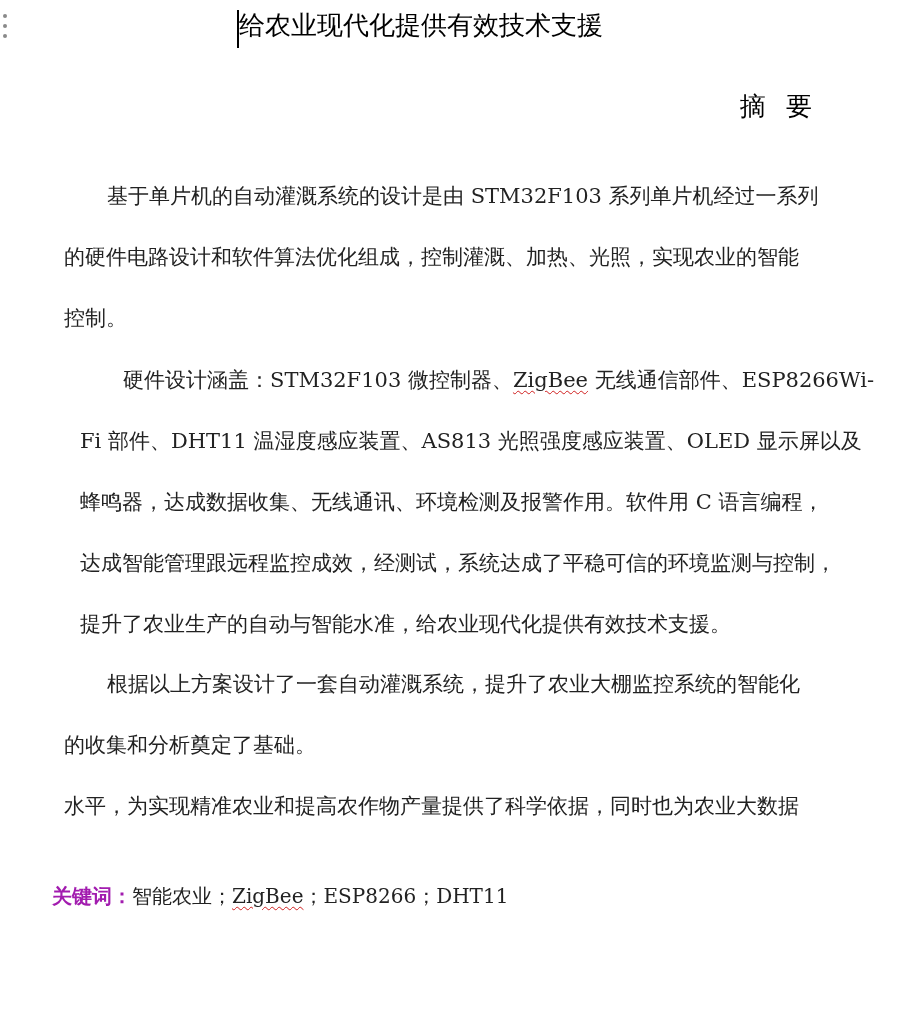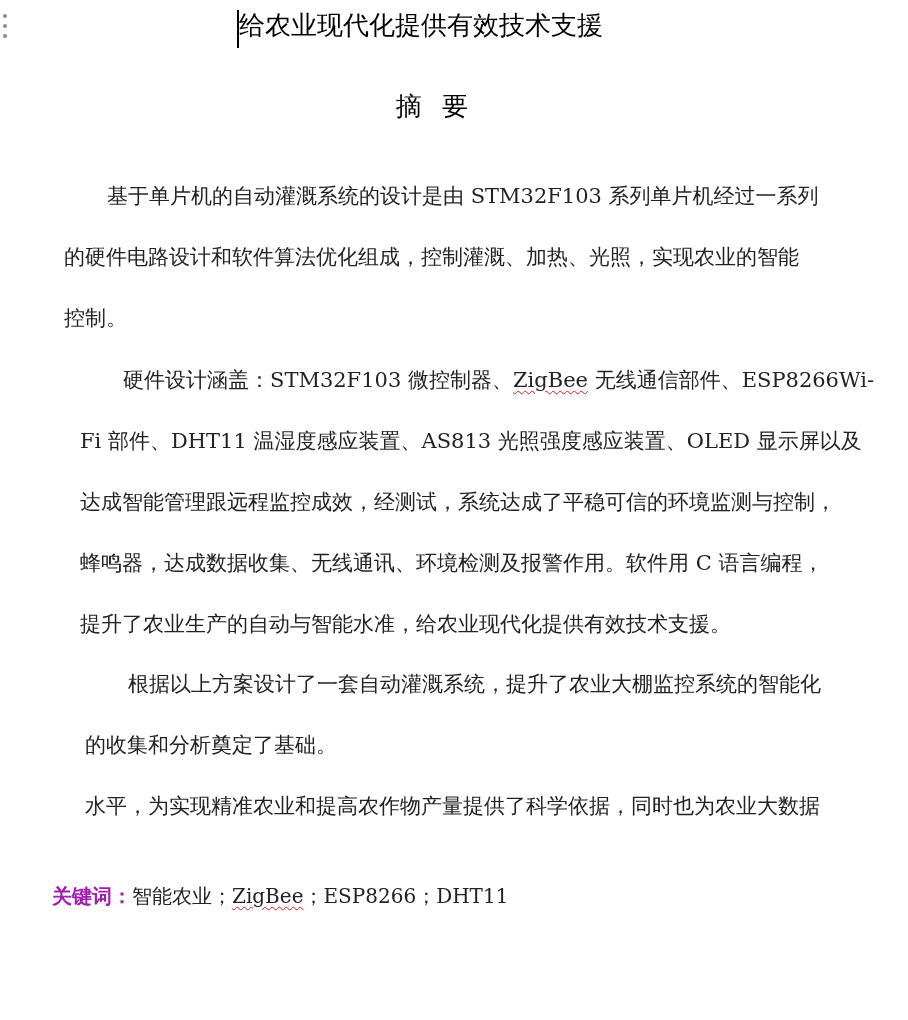--- a/index.html
+++ b/index.html
@@ -57,21 +57,21 @@
     top: 2px;
     width: 2px;
     height: 38px;
     background: #000;
   }
   .abstract-heading {
     position: absolute;
     left: 0;
     top: 88px;
     width: 766px;
-    text-align: center;
+    text-align: right;
     font-family: "DejaVu Sans", "Liberation Sans", sans-serif;
     font-size: 26px;
     line-height: 36px;
     letter-spacing: 6px;
     color: #000;
   }
   .para {
     position: absolute;
     left: 12px;
     width: 766px;
@@ -130,26 +130,26 @@
 
   <div class="para" style="top:166px;">
     <span class="line indent">基于单片机的自动灌溉系统的设计是由 STM32F103 系列单片机经过一系列</span>
     <span class="line">的硬件电路设计和软件算法优化组成，控制灌溉、加热、光照，实现农业的智能</span>
     <span class="line">控制。</span>
   </div>
 
   <div class="para" style="top:350px;margin-left:16px;">
     <span class="line indent"><span>硬件设计涵盖：STM32F103 微控制器、</span><span class="spell">ZigBee</span><span> 无线通信部件、ESP8266Wi-</span></span>
     <span class="line">Fi 部件、DHT11 温湿度感应装置、AS813 光照强度感应装置、OLED 显示屏以及</span>
+    <span class="line">蜂鸣器，达成数据收集、无线通讯、环境检测及报警作用。软件用 C 语言编程，</span>
     <span class="line">达成智能管理跟远程监控成效，经测试，系统达成了平稳可信的环境监测与控制，</span>
-    <span class="line">蜂鸣器，达成数据收集、无线通讯、环境检测及报警作用。软件用 C 语言编程，</span>
     <span class="line">提升了农业生产的自动与智能水准，给农业现代化提供有效技术支援。</span>
   </div>
 
-  <div class="para" style="top:654px;margin-left:21px;">
+  <div class="para" style="top:654px;">
     <span class="line indent">根据以上方案设计了一套自动灌溉系统，提升了农业大棚监控系统的智能化</span>
     <span class="line">的收集和分析奠定了基础。</span>
     <span class="line">水平，为实现精准农业和提高农作物产量提供了科学依据，同时也为农业大数据</span>
   </div>
 
   <div class="keywords">
     <span class="kw-label">关键词：</span><span>智能农业</span><span>；</span><span class="spell">ZigBee</span><span>；</span><span>ESP8266</span><span>；</span><span>DHT11</span>
   </div>
 
 </div>

